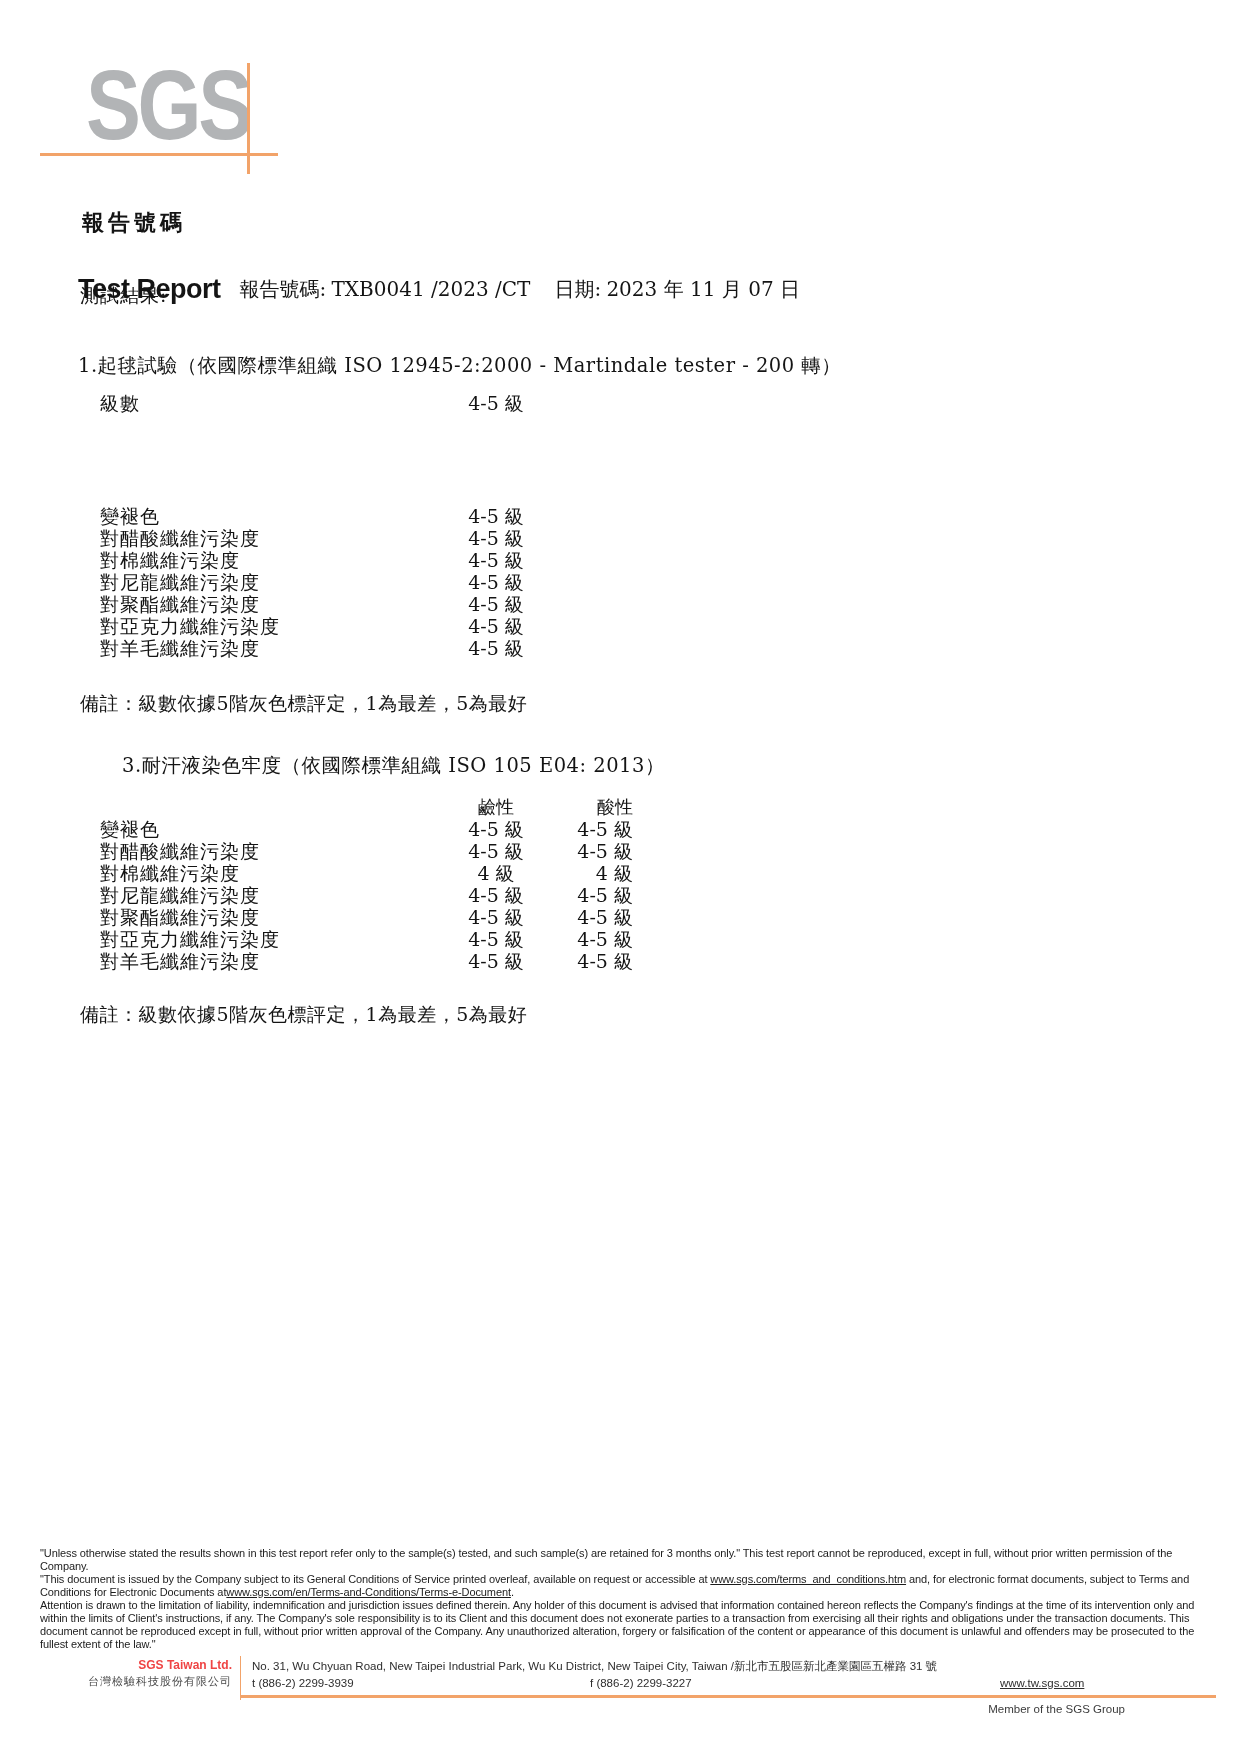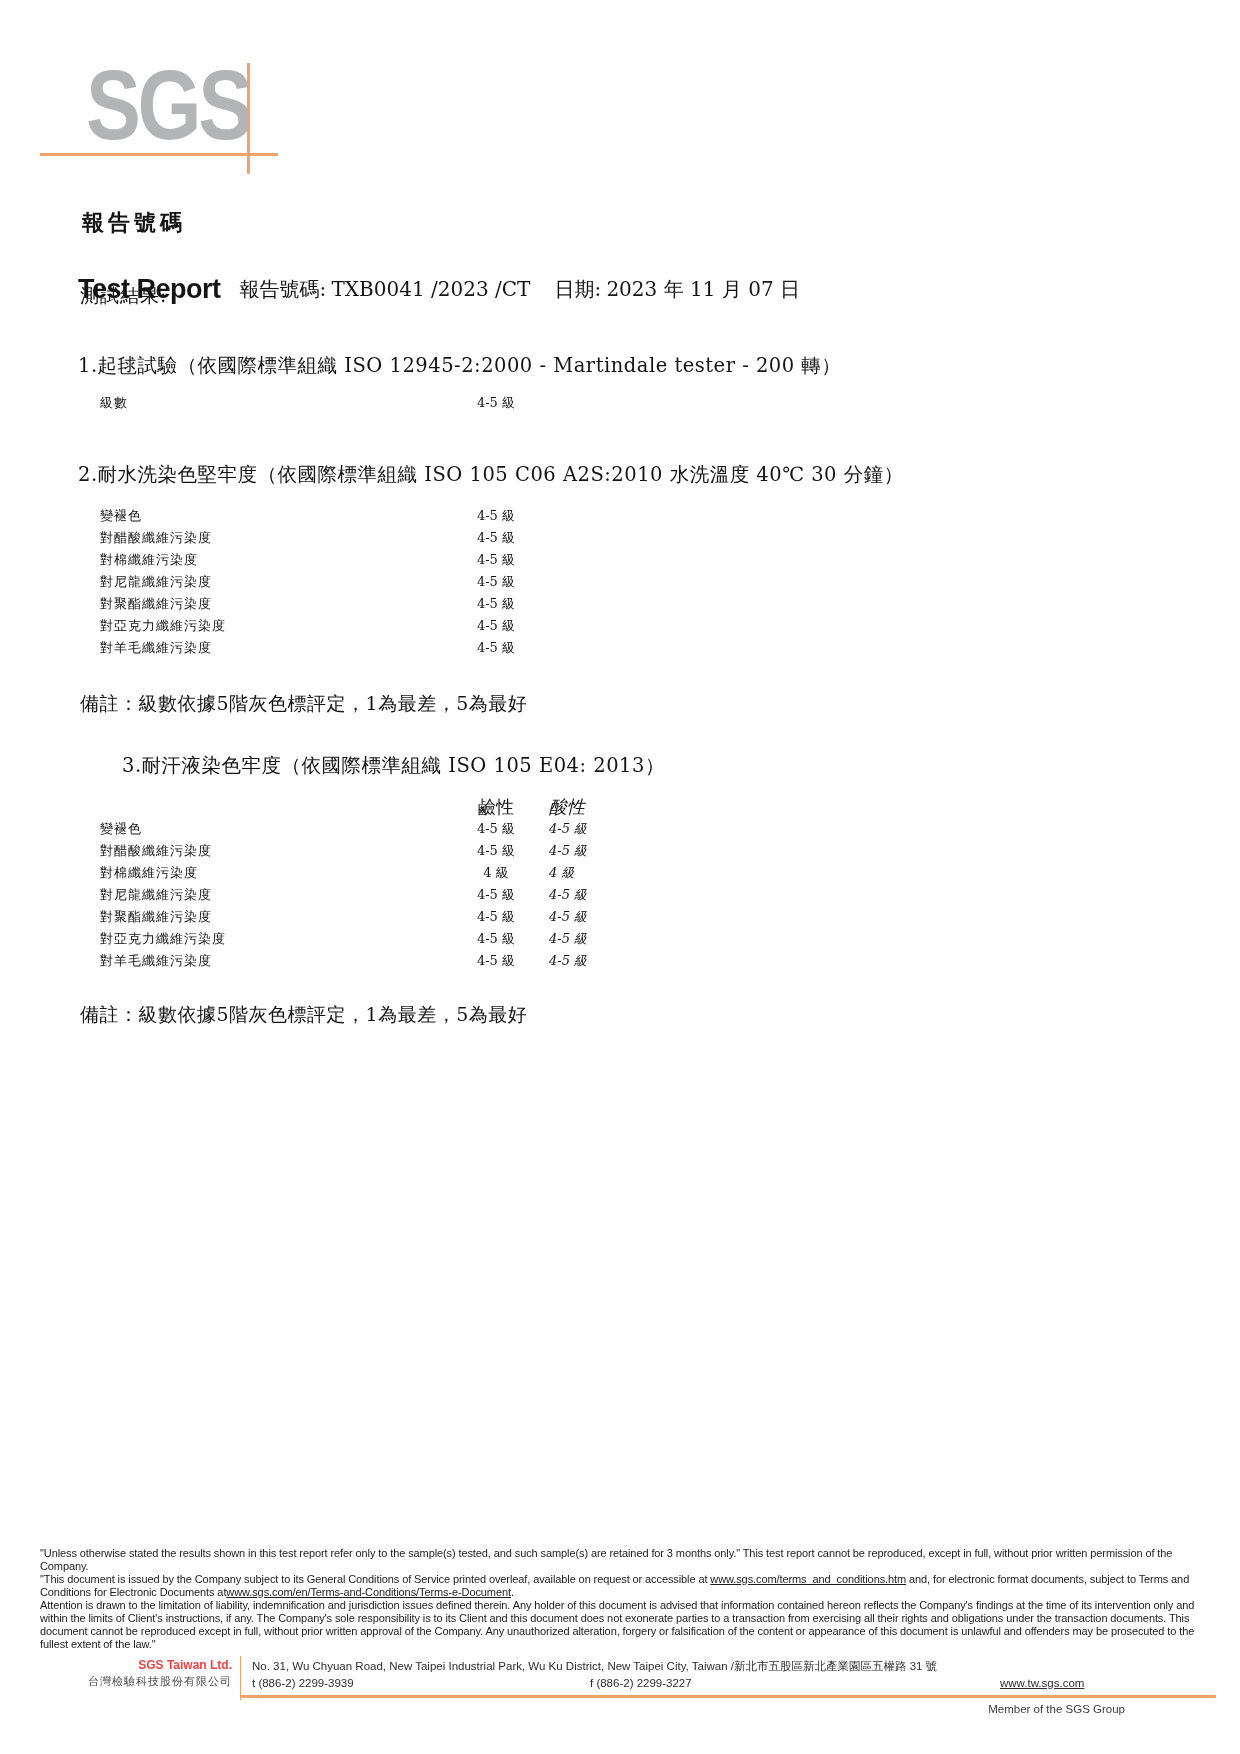--- a/index.html
+++ b/index.html
@@ -25,25 +25,25 @@
     display:inline-block; font-family:"Liberation Sans",sans-serif; font-weight:bold;
     font-size:27px; letter-spacing:-0.5px; margin-right:14px; vertical-align:-2px;
   }
   .report-meta { font-size:20px; }
   .meta-gap { display:inline-block; width:14px; }
 
   .results-label { position:absolute; left:80px; top:283px; font-size:19px; letter-spacing:1px; }
 
   
   .sec-heading { position:absolute; left:78px; font-size:19.5px; letter-spacing:0.5px; white-space:nowrap; }
-  .rows { position:absolute; left:100px; font-size:13px; }
+  .rows { position:absolute; left:100px; font-size:19px; }
   .row { position:relative; height:22px; line-height:22px; white-space:nowrap; }
   .lbl { letter-spacing:1px; }
   .val1 { position:absolute; left:354px; width:84px; text-align:center; }
-  .val2 { position:absolute; left:449px; width:84px; text-align:left;font-style:italic; }
+  .val2 { position:absolute; left:449px; width:84px; text-align:right; }
   .col-head { position:absolute; left:100px; font-size:18px; height:22px; line-height:22px; }
   .note { position:absolute; left:80px; font-size:19px; letter-spacing:0.5px; white-space:nowrap; }
 
   
   .disclaimer {
     position:absolute; left:40px; top:1547px; width:1170px;
     font-family:"Liberation Sans",sans-serif; font-size:11px; line-height:13px;
     color:#1c1c1c; letter-spacing:-0.1px;
   }
   .disclaimer p { margin:0; }
@@ -82,21 +82,20 @@
   <div class="results-label">測試結果:</div>
 
   <div class="sec-heading" style="top:352px;">1.起毬試驗（依國際標準組織 ISO 12945-2:2000 - Martindale tester - 200 轉）</div>
   <div class="rows" style="top:392px;">
     <div class="row">
       <span class="lbl">級數</span>
       <span class="val1">4-5 級</span>
     </div>
   </div>
 
-  <div class="sec-heading" style="top:461px;">2.耐水洗染色堅牢度（依國際標準組織 ISO 105 C06 A2S:2010 水洗溫度 40℃ 30 分鐘）</div>
   <div class="rows" style="top:505px;">
     <div class="row">
       <span class="lbl">變褪色</span>
       <span class="val1">4-5 級</span>
     </div>
     <div class="row">
       <span class="lbl">對醋酸纖維污染度</span>
       <span class="val1">4-5 級</span>
     </div>
     <div class="row">

